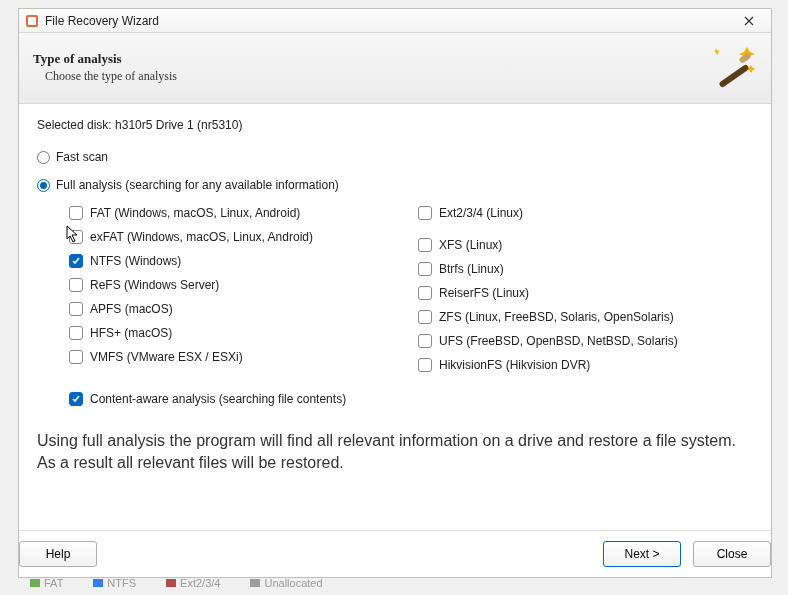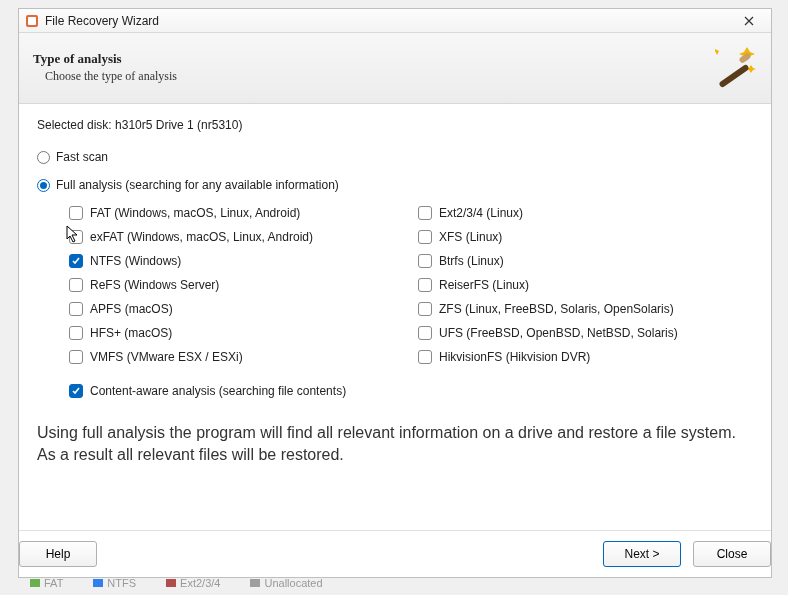--- a/index.html
+++ b/index.html
@@ -270,21 +270,21 @@
           <span class="checkbox"></span>
           <span>VMFS (VMware ESX / ESXi)</span>
         </div>
       </div>
 
       <div>
         <div class="check-row">
           <span class="checkbox"></span>
           <span>Ext2/3/4 (Linux)</span>
         </div>
-        <div class="check-row" style="margin-top:10px">
+        <div class="check-row" style="margin-top:18px">
           <span class="checkbox"></span>
           <span>XFS (Linux)</span>
         </div>
         <div class="check-row" style="margin-top:10px">
           <span class="checkbox"></span>
           <span>Btrfs (Linux)</span>
         </div>
         <div class="check-row" style="margin-top:10px">
           <span class="checkbox"></span>
           <span>ReiserFS (Linux)</span>

